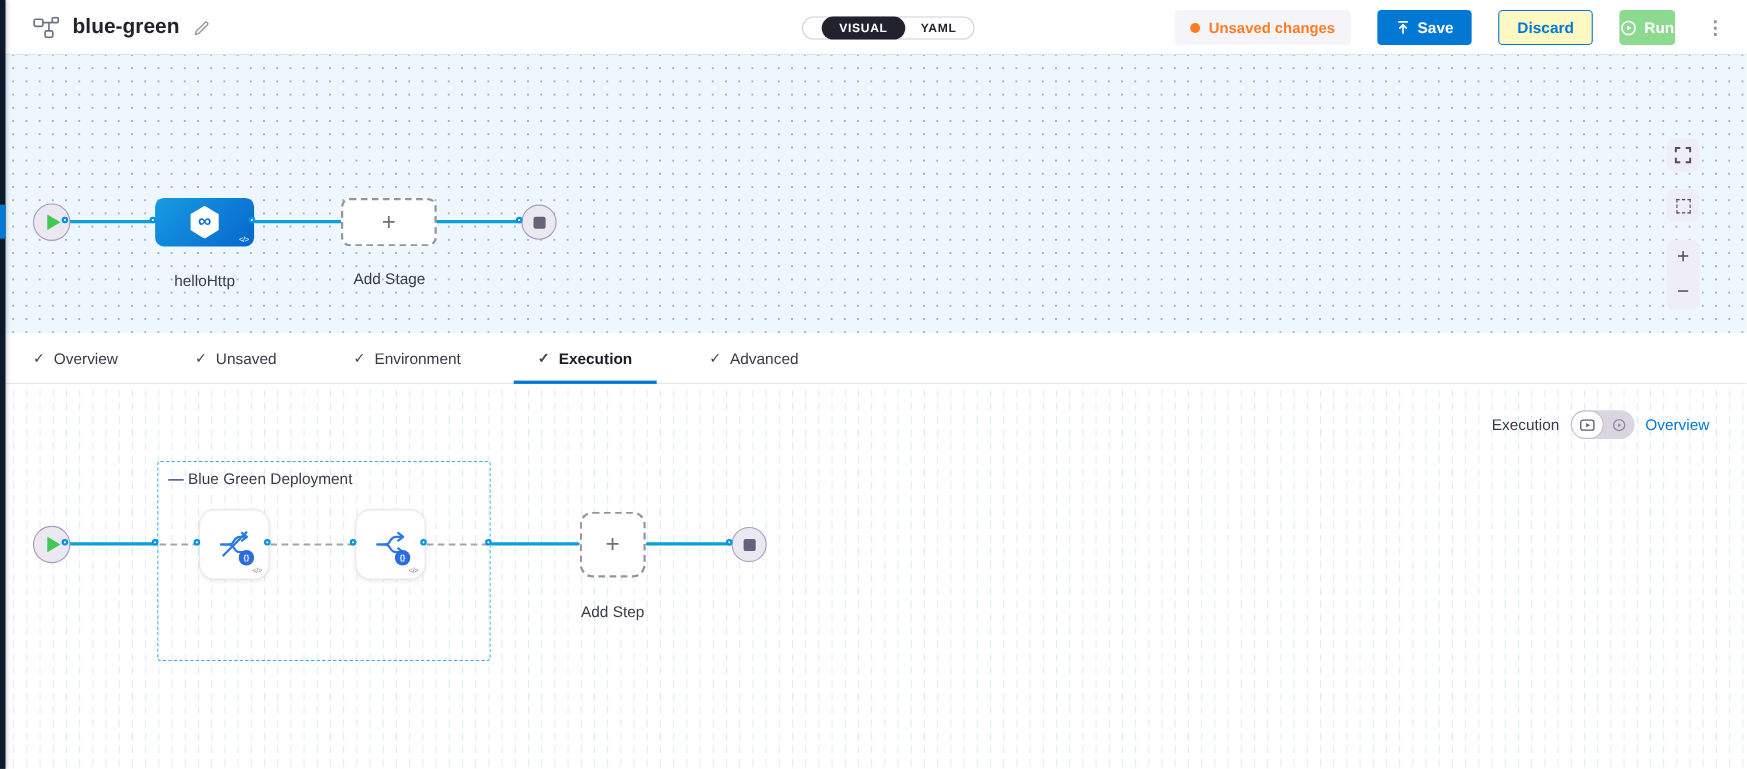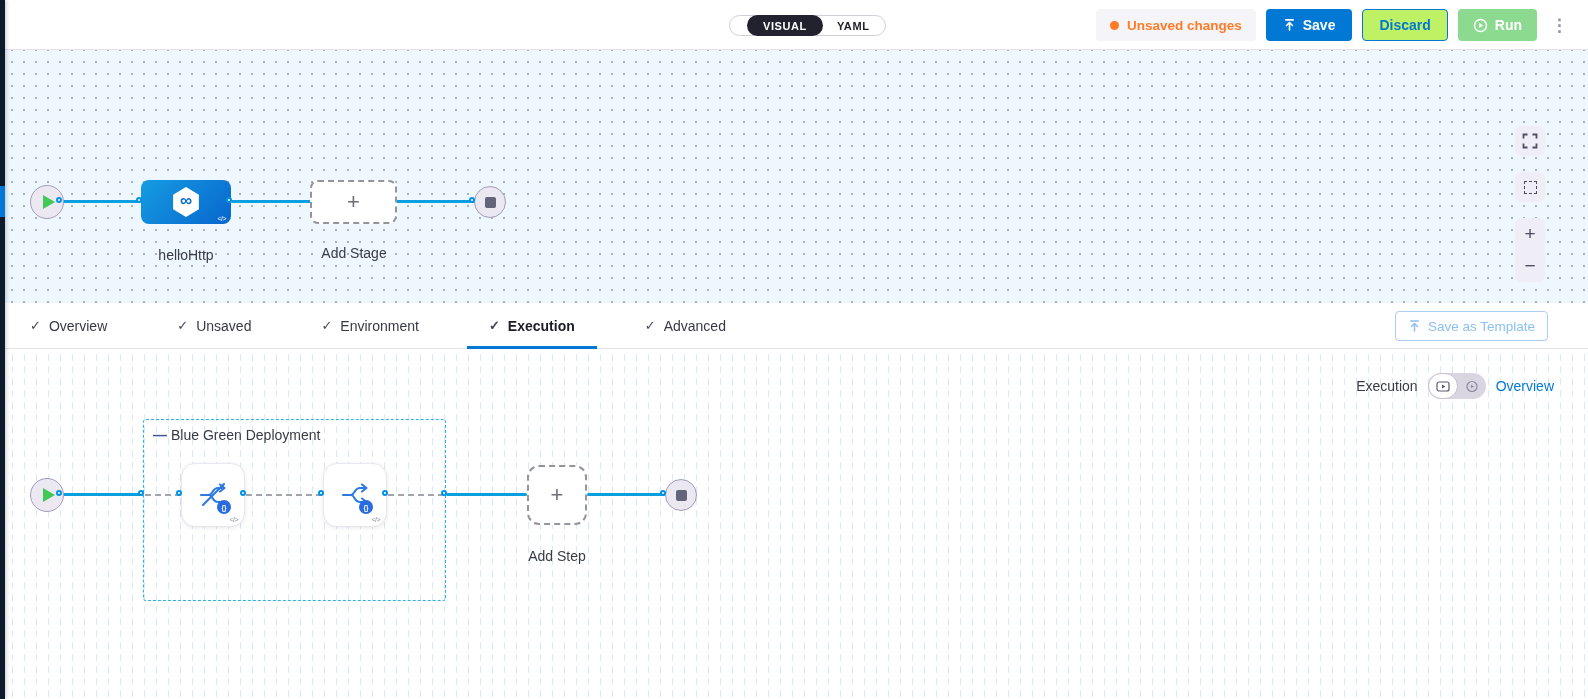--- a/index.html
+++ b/index.html
@@ -11,28 +11,28 @@
   .nav-strip { position:absolute; left:0; top:0; width:5px; height:699px; background:#0c1a2c; z-index:60; box-shadow:1px 0 4px rgba(12,26,44,.25); }
   .nav-strip-active { position:absolute; left:0; top:186px; width:5px; height:31px; background:#0278d5; z-index:61; }
 
   
   .header { position:absolute; left:0; top:0; width:1588px; height:50px; background:#fff; border-bottom:1px solid #e2e2e8; z-index:40; }
   .header-left { position:absolute; left:30px; top:0; height:50px; display:flex; align-items:center; gap:12px; }
   .page-title { font-size:19px; font-weight:bold; color:#22222a; }
   .view-toggle { position:absolute; left:729px; top:15px; height:21px; display:flex; align-items:stretch; border:1px solid #d0d0d8; border-radius:12px; background:#fff;padding-left:18px; }
   .view-toggle .seg { display:flex; align-items:center; padding:0 15px; font-size:11px; font-weight:bold; letter-spacing:.6px; color:#22222a; cursor:pointer; }
   .view-toggle .seg.sel { background:#22222f; color:#fff; border-radius:11px; margin:-1px; padding:0 16px; }
-  .header-right { position:absolute; right:16px; top:9px; height:32px; display:flex; align-items:center; gap:10px; }
+  .header-right { position:absolute; right:16px; top:9px; height:32px; display:flex; align-items:center; gap:24px; }
   .unsaved-badge { display:flex; align-items:center; gap:8px; height:32px; padding:0 14px; background:#f4f4f9; border-radius:4px; }
   .unsaved-dot { width:9px; height:9px; border-radius:50%; background:#ff7b26; }
   .unsaved-text { color:#ff7b26; font-size:13.5px; font-weight:bold; }
   .btn { display:flex; align-items:center; justify-content:center; gap:7px; height:32px; padding:0 16px; border-radius:4px; font-size:14px; font-weight:bold; cursor:pointer; border:1px solid transparent; }
   .btn-save { background:#0278d5; color:#fff;justify-content:space-between; }
-  .btn-discard { background:#bef264; color:#0278d5; border-color:#0278d5; }
-  .btn-run { background:#8cda90; color:#fff; padding:0 14px; }
+  .btn-discard { background:#fef9c3; color:#0278d5; border-color:#0278d5; }
+  .btn-run { background:#8cda90; color:#fff; padding:0 0; }
   .kebab { color:#8f92a1; font-size:17px; font-weight:bold; line-height:1; padding:0 4px; cursor:pointer; }
 
   
   .stage-canvas { position:absolute; left:0; top:50px; width:1588px; height:253px;
     background-color:#eef7fd;
     background-image:radial-gradient(circle, #a7b1bc 1.1px, rgba(0,0,0,0) 1.2px);
     background-size:12px 12px; background-position:6px 6px; }
   .exec-canvas { position:absolute; left:0; top:349px; width:1588px; height:350px;
     background-color:#fff;
     background-image:linear-gradient(to bottom, #ffffff 0 5px, rgba(255,255,255,0) 5px 12px),
@@ -86,20 +86,33 @@
   .step-node svg { position:absolute; left:14px; top:13px; }
   .fn-badge { position:absolute; left:35px; top:36px; width:14px; height:14px; border-radius:50%; background:#2b6be0; color:#fff; font-size:6.5px; font-weight:bold; display:flex; align-items:center; justify-content:center; }
   .code-glyph-gray { position:absolute; right:6px; bottom:3px; font-size:7px; color:#8b8b96; letter-spacing:-.5px; }
 </style>
 </head>
 <body>
 
 <div class="screen">
 
   <div class="header">
+    <div class="header-left">
+      <svg width="24" height="20" viewBox="0 0 24 20" fill="none" stroke="#6e7085" stroke-width="1.5">
+        <rect x="1" y="2.5" width="8" height="6.5" rx="1.5"></rect>
+        <rect x="17.5" y="1" width="5.5" height="4.5" rx="1"></rect>
+        <rect x="11" y="13" width="7" height="6" rx="1.5"></rect>
+        <path d="M9 5.5 H17.5"></path>
+        <path d="M14.5 5.5 V13"></path>
+      </svg>
+      <span class="page-title">blue-green</span>
+      <svg width="17" height="17" viewBox="0 0 16 16" fill="none" stroke="#9b9ba6" stroke-width="1.3">
+        <path d="M2.5 13.5 L3.2 10.8 L10.8 3.2 C11.2 2.8 12 2.8 12.4 3.2 L12.8 3.6 C13.2 4 13.2 4.8 12.8 5.2 L5.2 12.8 L2.5 13.5 Z"></path>
+      </svg>
+    </div>
 
     <div class="view-toggle">
       <div class="seg sel">VISUAL</div>
       <div class="seg">YAML</div>
     </div>
 
     <div class="header-right">
       <div class="unsaved-badge">
         <span class="unsaved-dot"></span>
         <span class="unsaved-text">Unsaved changes</span>
@@ -187,28 +200,20 @@
       <span class="check">✓</span>
       <span>Environment</span>
     </div>
     <div class="tab active">
       <span class="check">✓</span>
       <span>Execution</span>
     </div>
     <div class="tab">
       <span class="check">✓</span>
       <span>Advanced</span>
-    </div>
-    <div class="tmpl-btn">
-      <svg width="13" height="14" viewBox="0 0 14 14" fill="none" stroke="#8fbfec" stroke-width="1.6" stroke-linecap="round" stroke-linejoin="round">
-        <path d="M3 1.5 H11"></path>
-          <path d="M7 4.5 V12.5"></path>
-          <path d="M3.8 7.6 L7 4.4 L10.2 7.6"></path>
-      </svg>
-      <span>Save as Template</span>
     </div>
   </div>
 
   <div class="exec-canvas">
 
     <div class="exec-mode-row">
       <span class="exec-mode-label">Execution</span>
       <div class="mode-toggle">
         <div class="mode-seg-left">
           <svg width="14" height="13" viewBox="0 0 14 13" fill="none" stroke="#5c596f" stroke-width="1.2">

